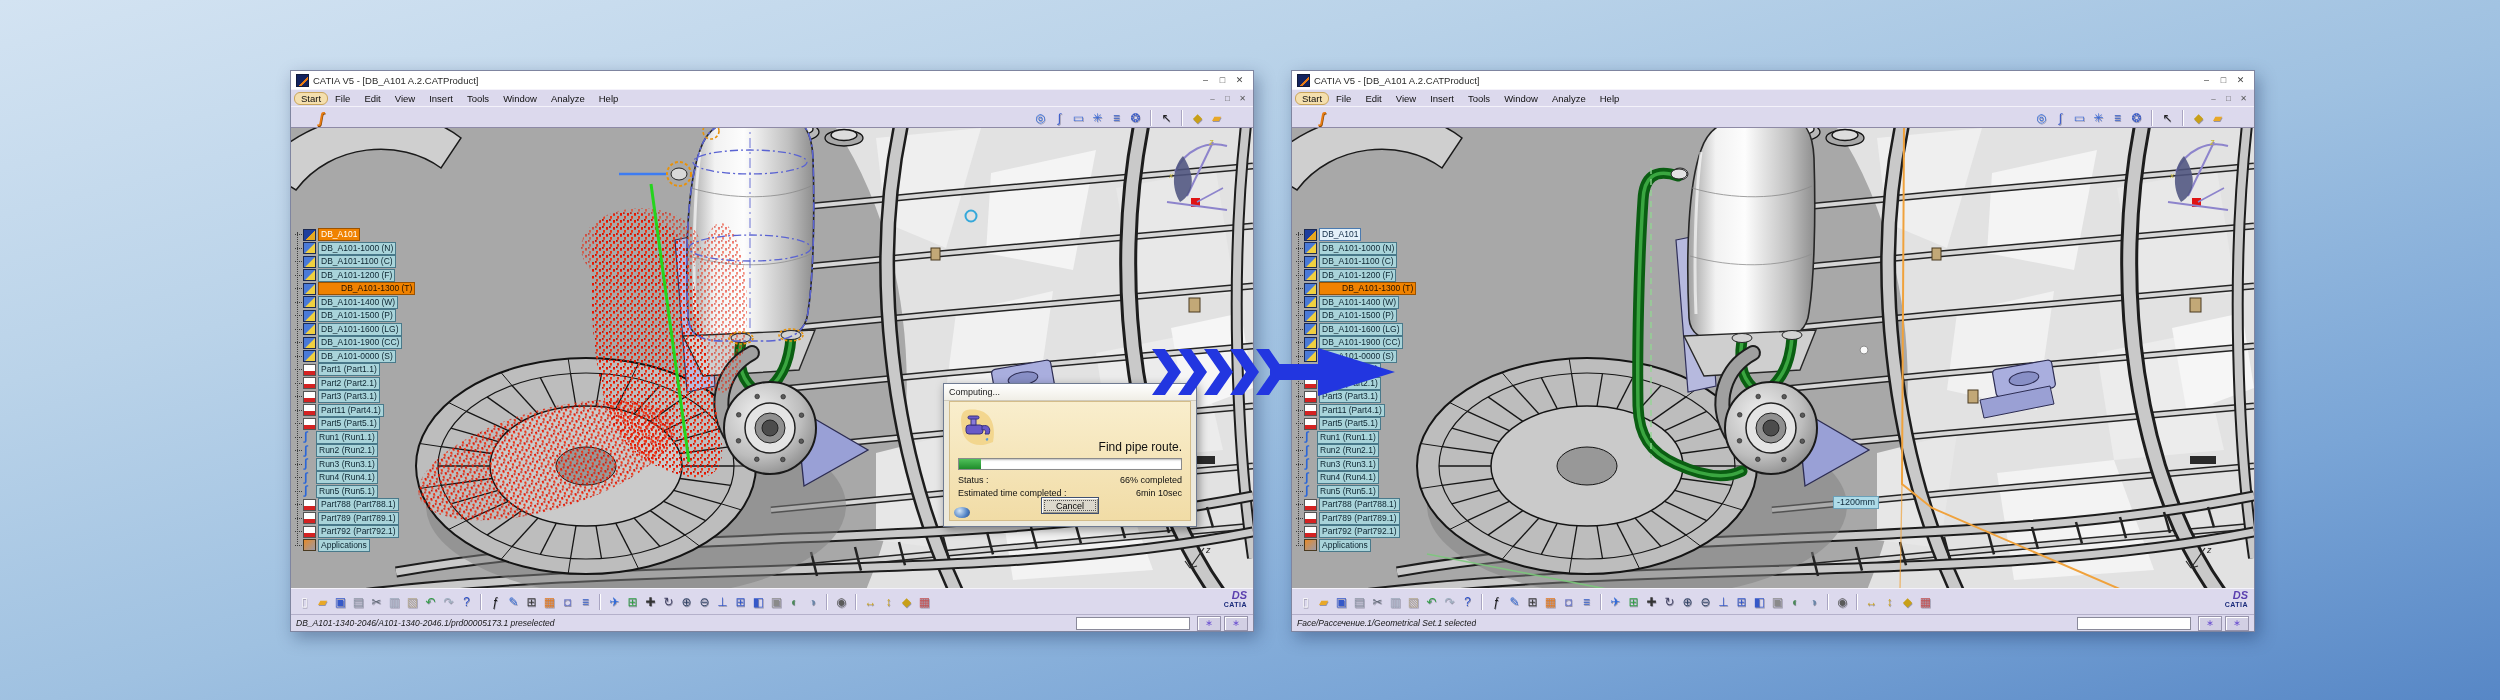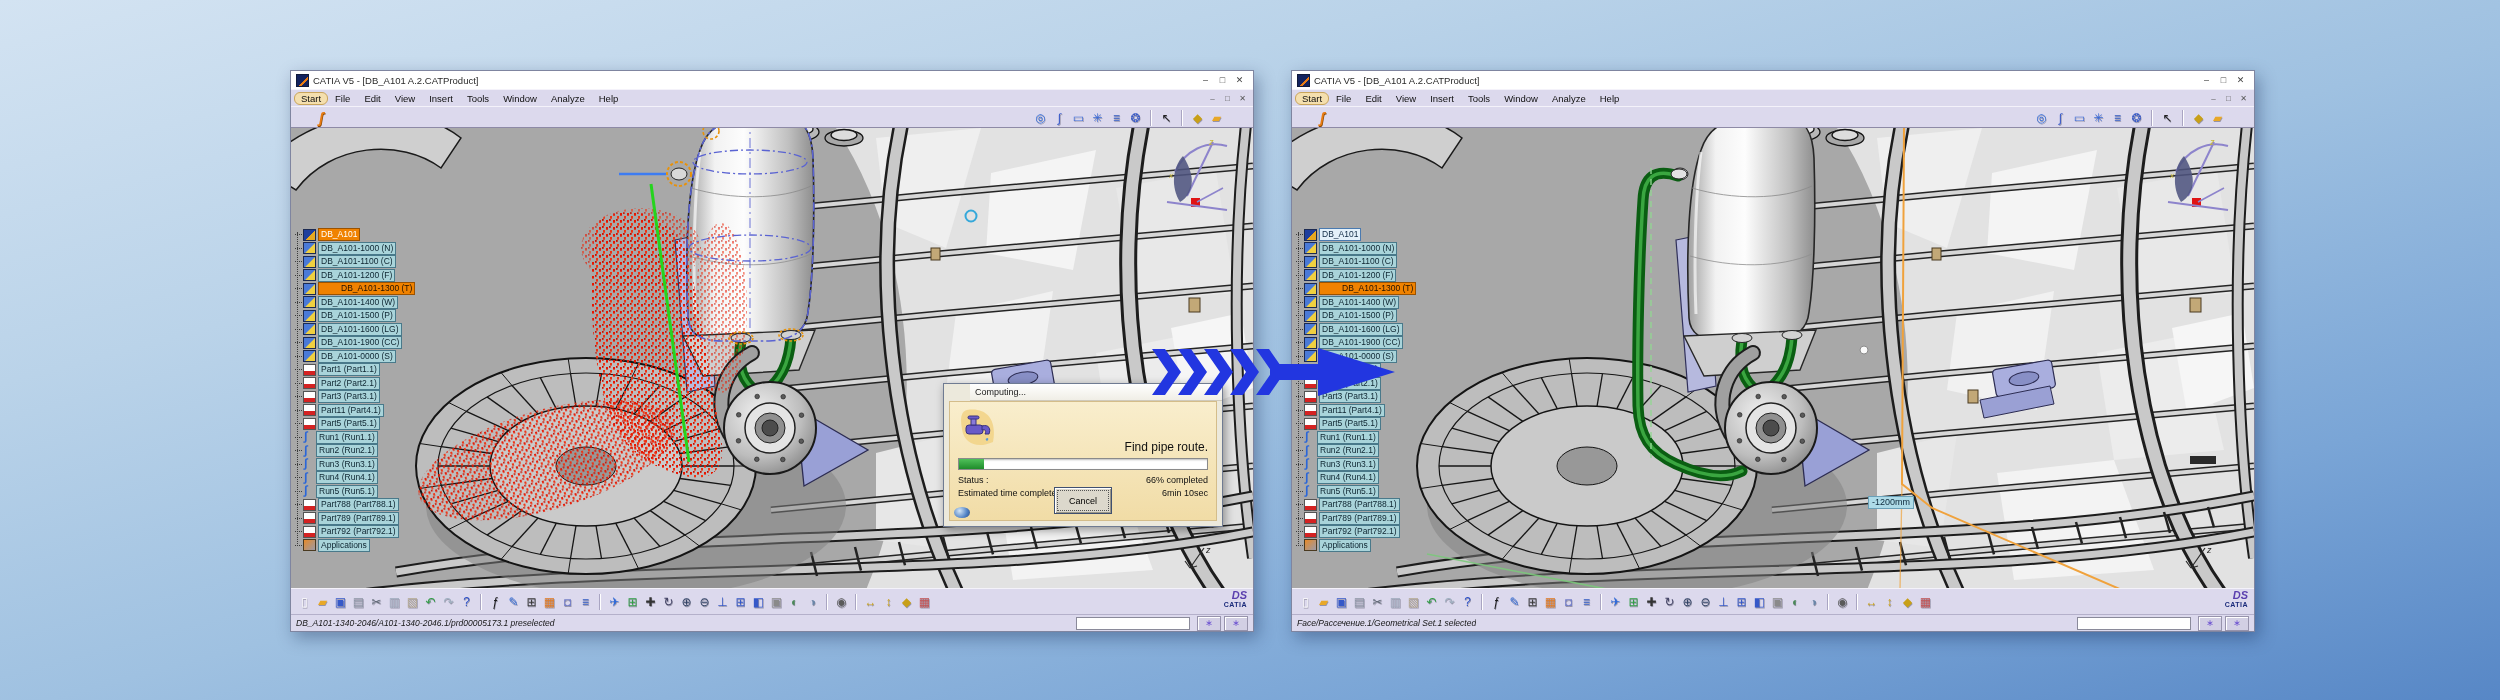--- a/index.html
+++ b/index.html
@@ -62,38 +62,38 @@
   .ds-logo i{font-size:7px;color:#1a2a7a;font-weight:bold;font-style:normal;letter-spacing:.5px;display:block;}
   .statusbar{position:absolute;left:0;right:0;bottom:0;height:16px;background:#dcd9ed;border-top:1px solid #b4b0ca;
              display:flex;align-items:center;font-size:8.5px;color:#151515;padding:0 5px;}
   .status-text{white-space:nowrap;overflow:hidden;max-width:640px;font-style:italic;}
   .status-field{margin-left:auto;width:112px;height:11px;background:#ffffff;border:1px solid #8a8a9a;flex:none;}
   .status-btns{display:flex;margin-left:4px;}
   .status-btn{width:22px;height:13px;background:#d2cfe4;border:1px solid #979yaa;border:1px solid #9793ac;
               box-shadow:inset 1px 1px 0 #fff;display:flex;align-items:center;justify-content:center;
               font-size:9px;color:#6a4fd0;margin-left:3px;}
   
-  .dim-label{position:absolute;left:576px;top:368px;font-size:9px;background:#aedbe8;
+  .dim-label{position:absolute;left:541px;top:368px;font-size:9px;background:#aedbe8;
              border:1px solid #6aa0b8;color:#0e2a3c;padding:0 3px 1px 3px;z-index:5;}
   
   .dialog{position:absolute;left:652px;top:312px;width:252px;height:142px;background:#ece9dc;
-          border:1px solid #6f7b92;box-shadow:2px 3px 9px rgba(0,0,0,.4);z-index:30;padding-left:26px;}
+          border:1px solid #6f7b92;box-shadow:2px 3px 9px rgba(0,0,0,.4);z-index:30;}
   .dlg-title{height:16px;display:flex;align-items:center;padding:0 5px;font-size:9px;color:#1a1a1a;
              background:linear-gradient(#ffffff,#f0eee6);border-bottom:1px solid #cfcabc;}
   .dlg-x{margin-left:auto;color:#333;font-size:9px;}
   .dlg-body{position:absolute;top:17px;left:5px;right:5px;bottom:5px;
             background:linear-gradient(#f9eecd,#f1dca6);border:1px solid #d4bd8a;}
   .dlg-ico{position:absolute;left:8px;top:6px;width:40px;height:40px;}
   .dlg-task{position:absolute;right:8px;top:38px;font-size:12px;color:#101010;}
   .dlg-progress{position:absolute;left:8px;right:8px;top:56px;height:10px;background:#ffffff;
                 border:1px solid #8a8a8a;box-shadow:inset 1px 1px 2px #bbb;}
   .dlg-fill{height:100%;background:linear-gradient(#4fc05a,#1e8c2a);}
   .dlg-rows{position:absolute;left:8px;right:8px;top:72px;font-size:9px;color:#101010;}
   .dlg-row{display:flex;justify-content:space-between;line-height:13px;gap:16px;}
-  .dlg-cancel{position:absolute;left:50%;transform:translateX(-50%);bottom:6px;width:58px;height:27px;
+  .dlg-cancel{position:absolute;left:50%;transform:translateX(-50%);bottom:6px;width:58px;height:17px;
               font-size:9px;font-family:"Liberation Sans",sans-serif;background:#dcd8cc;
               border:1px solid #405070;box-shadow:inset 1px 1px 0 #fff, inset -1px -1px 0 #9a9688;
               outline:1px dotted #555;outline-offset:-4px;}
   .dlg-earth{position:absolute;left:4px;bottom:2px;width:16px;height:11px;border-radius:50%;
              background:radial-gradient(circle at 35% 35%,#cfe6ff,#3d77c8 60%,#163a77);opacity:.9;}
   
   .flow-arrow{position:absolute;left:1152px;top:341px;width:245px;height:62px;z-index:60;}
 </style>
 </head>
 <body>

